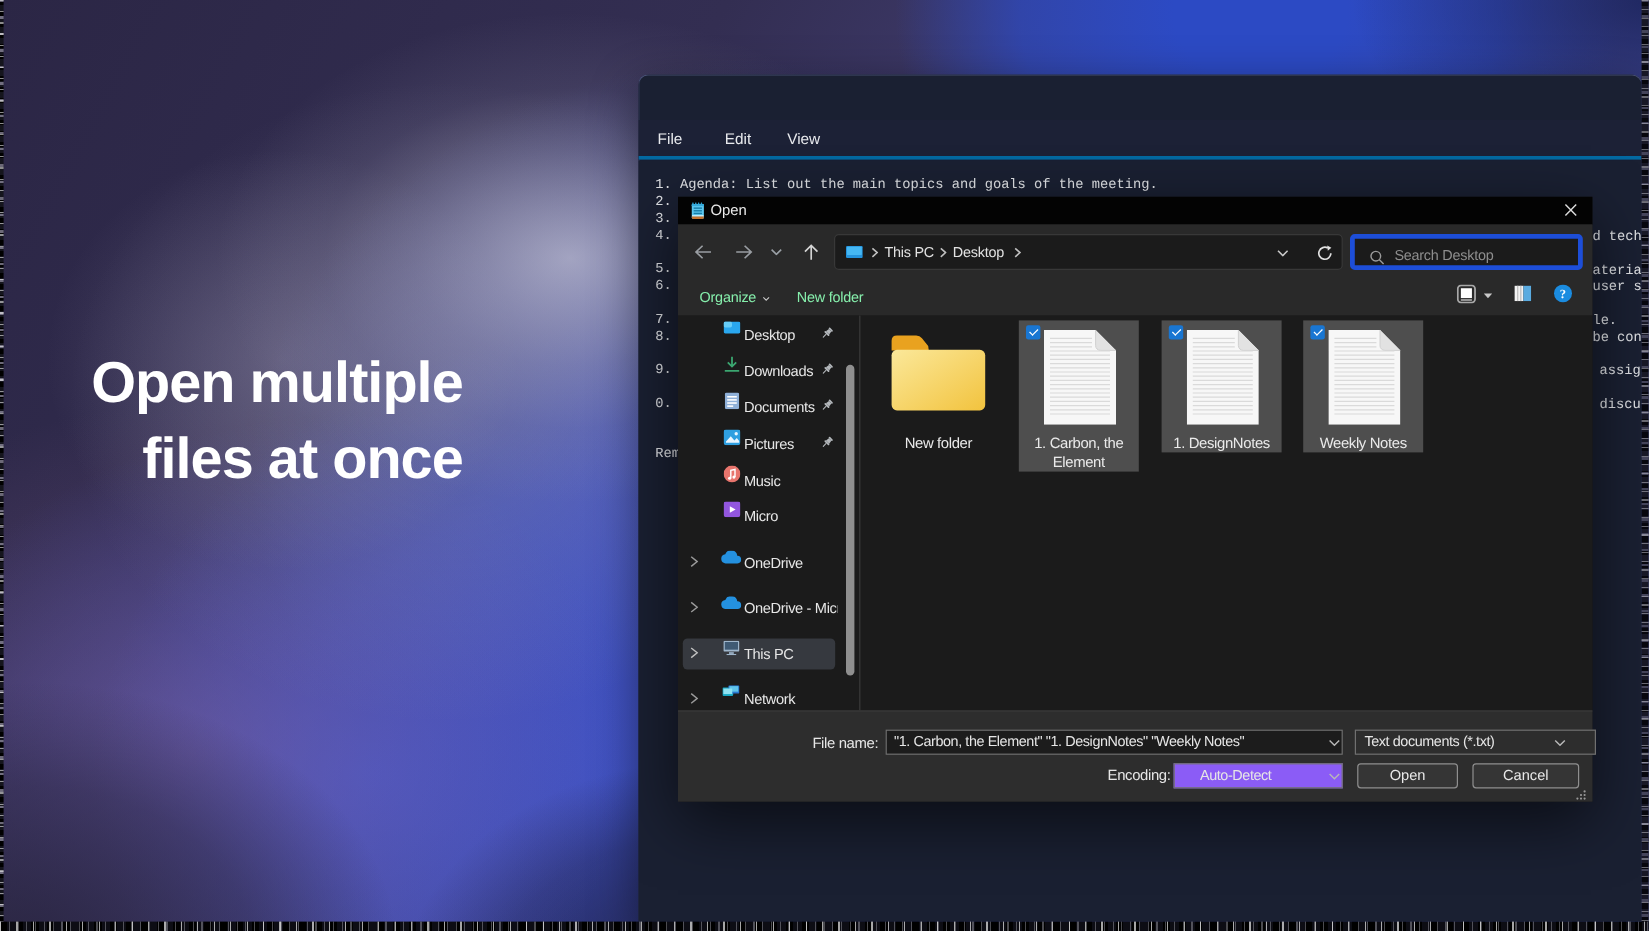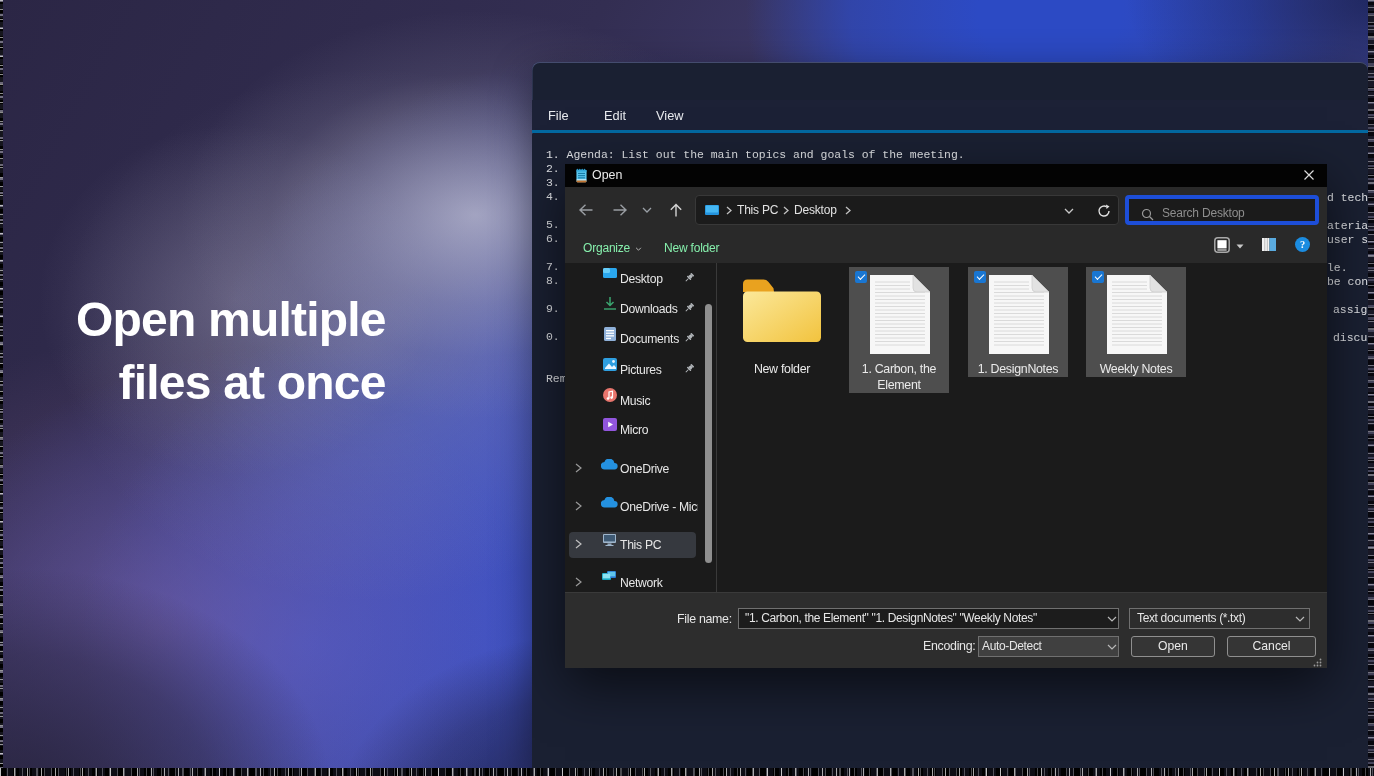--- a/index.html
+++ b/index.html
@@ -430,26 +430,26 @@
       <div class="tile-label" style="left:284px;top:98px;width:100px">1. Carbon, the<br>Element</div>
       <div class="tile-label" style="left:403px;top:98px;width:100px">1. DesignNotes</div>
       <div class="tile-label" style="left:521px;top:98px;width:100px">Weekly Notes</div>
     </div>
     <div class="bottom-panel"></div>
     <div class="lbl" style="left:112px;top:448px;width:58px;text-align:left">File name:</div>
     <div class="fld" style="left:173px;top:444px;width:381px;padding-left:6px">"1. Carbon, the Element" "1. DesignNotes" "Weekly Notes"</div>
     <svg class="chevd" style="left:542px;top:452px" width="10" height="6" viewBox="0 0 10 6">
         <path d="M1 1 L5 5 L9 1" stroke="#b8b8b8" stroke-width="1.2" fill="none"></path>
       </svg>
-    <div class="fld" style="left:564px;top:444px;width:181px;background:#2d2d2d;padding-left:7px">Text documents (*.txt)</div>
+    <div class="fld" style="left:564px;top:444px;width:201px;background:#2d2d2d;padding-left:7px">Text documents (*.txt)</div>
     <svg class="chevd" style="left:730px;top:452px" width="10" height="6" viewBox="0 0 10 6">
         <path d="M1 1 L5 5 L9 1" stroke="#b8b8b8" stroke-width="1.2" fill="none"></path>
       </svg>
     <div class="lbl" style="left:358px;top:475px">Encoding:</div>
-    <div class="fld" style="left:413px;top:472px;width:141px;background:#404040;padding-left:3px">Auto-Detect</div>
+    <div class="fld" style="left:413px;top:472px;width:141px;background:#8b5cf6;padding-left:21px">Auto-Detect</div>
     <svg class="chevd" style="left:542px;top:480px" width="10" height="6" viewBox="0 0 10 6">
         <path d="M1 1 L5 5 L9 1" stroke="#b8b8b8" stroke-width="1.2" fill="none"></path>
       </svg>
     <div class="btn" style="left:566px;top:472px;width:84px">Open</div>
     <div class="btn" style="left:662px;top:472px;width:89px">Cancel</div>
     <svg class="chevd" style="left:748px;top:494px" width="9" height="9" viewBox="0 0 9 9">
       <circle cx="7.5" cy="1.5" r="0.9" fill="#9a9a9a"></circle>
         <circle cx="7.5" cy="4.5" r="0.9" fill="#9a9a9a"></circle>
         <circle cx="7.5" cy="7.5" r="0.9" fill="#9a9a9a"></circle>
       <circle cx="4.5" cy="4.5" r="0.9" fill="#9a9a9a"></circle>

